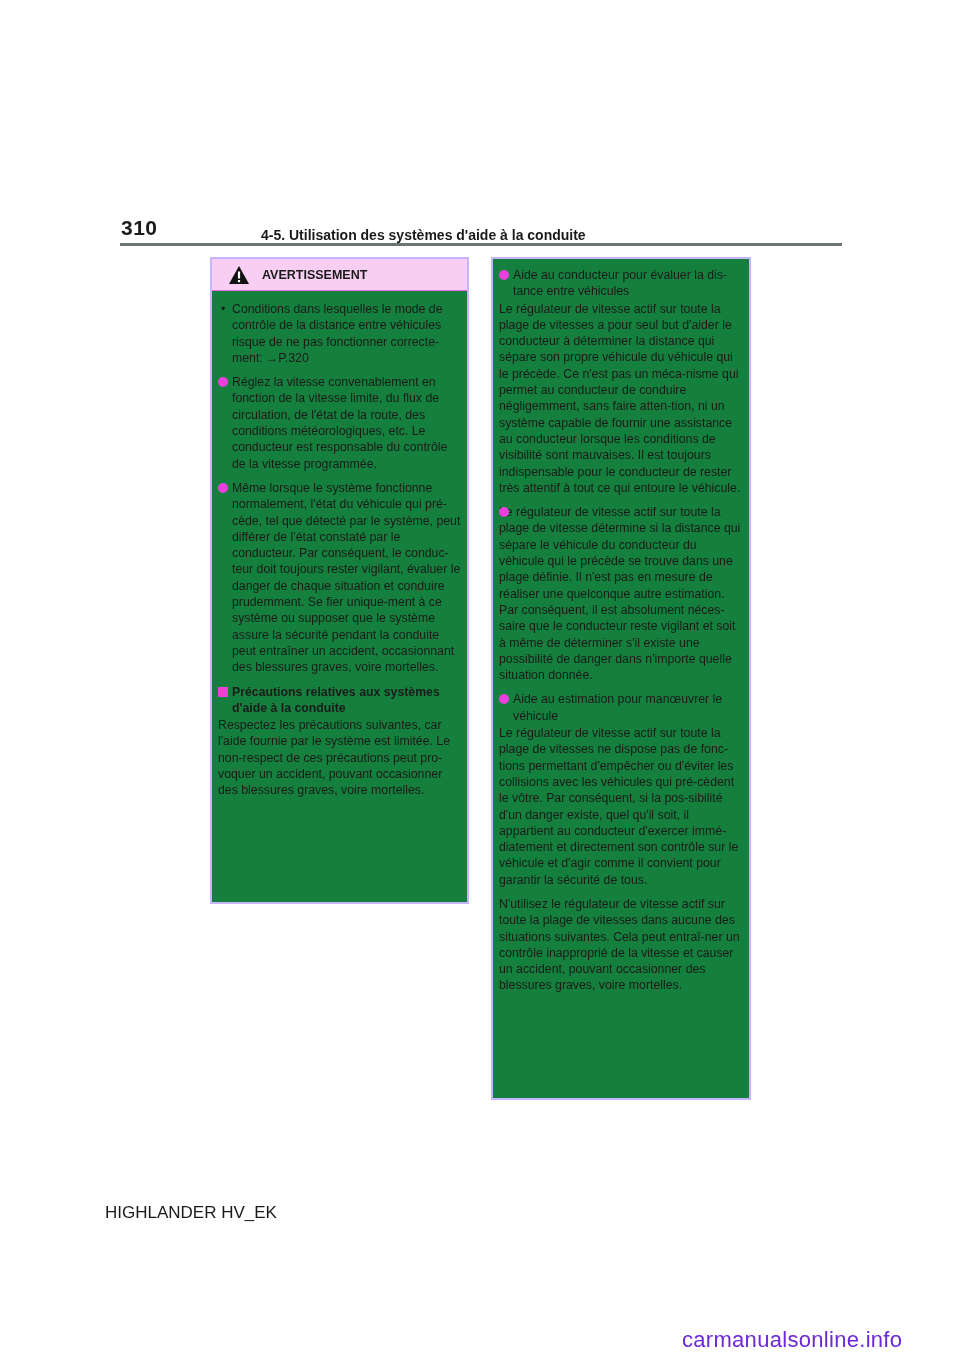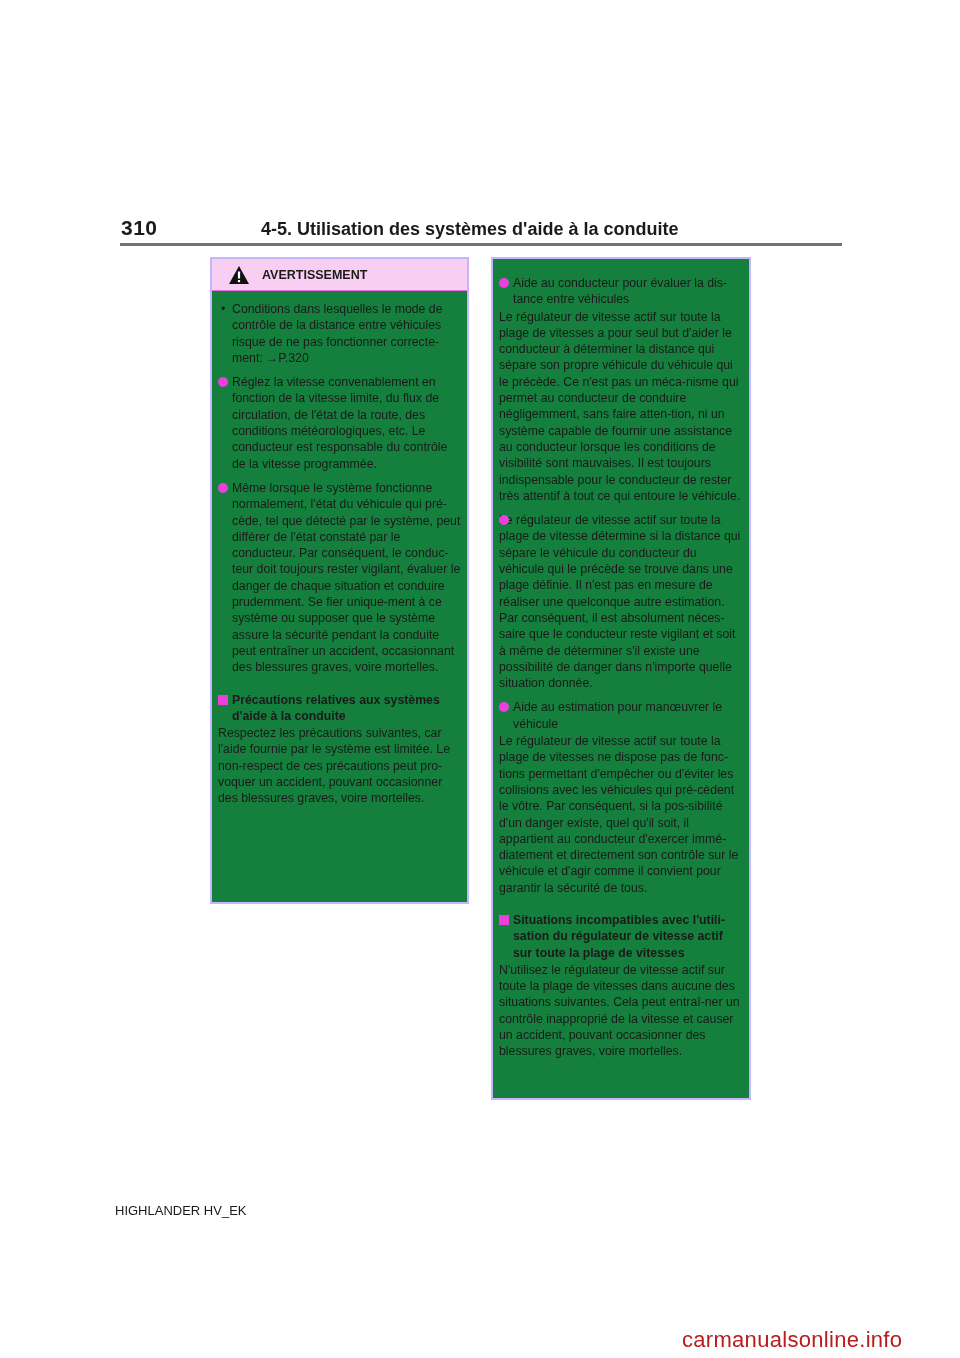--- a/index.html
+++ b/index.html
@@ -1,38 +1,38 @@
 <!DOCTYPE html>
 <html><head>
 <meta charset="utf-8">
 <style>
   html, body { margin:0; padding:0; background:#ffffff; }
   body { width:960px; height:1358px; position:relative; overflow:hidden;
          font-family:"Liberation Sans", sans-serif; color:#1a1a1a; }
   .page-num { position:absolute; left:121px; top:216px; font-size:21px; font-weight:bold; letter-spacing:0.5px;text-align:right; }
-  .section-title { position:absolute; left:261px; top:219px; font-size:18px; font-weight:bold; }
+  .section-title { position:absolute; left:261px; top:227px; font-size:14px; font-weight:bold; }
   .header-rule { position:absolute; left:120px; top:243px; width:722px; height:3px; background:#6e7472; }
   .box { position:absolute; border:2px solid #c4b5fd; background:#15803d; box-sizing:border-box; }
   .box-left { left:210px; top:257px; width:259px; height:647px; }
-  .box-right { left:491px; top:257px; width:260px; height:843px; padding-top:16px; }
+  .box-right { left:491px; top:257px; width:260px; height:843px; padding-top:8px; }
   .warn-header { height:31px; background:#f8cff3; border-bottom:1px solid #f06ee4; display:flex; align-items:center; }
   .warn-icon { width:22px; height:20px; margin-left:16px; margin-right:12px; position:relative; }
   .warn-title { font-size:12.5px; font-weight:bold; }
   .content { padding:0 5px 0 6px; font-size:12.3px; line-height:16.3px; }
   .box-left .content { padding-top:4px; }
   .p-dot { position:relative; padding-left:14px; margin:0 0 8px 0; }
   .p-dot .dot { position:absolute; left:0; top:3px; width:10px; height:10px; border-radius:50%; background:#ec3fde; }
   .p-bullet { position:relative; padding-left:14px; margin:6px 0 8px 0; }
   .p-bullet .bul { position:absolute; left:3px; top:0; }
-  .p-head { position:relative; padding-left:14px; margin:16px 0 1px 0; font-weight:bold; }
+  .p-head { position:relative; padding-left:14px; margin:8px 0 1px 0; font-weight:bold; }
   .p-head .sq { position:absolute; left:0; top:3px; width:10px; height:10px; background:#ec3fde; }
   .p-body { margin:0 0 8px 0; }
   .box-right .p-dot { margin-bottom:1px; }
-  .footer { position:absolute; left:115px; top:1203px; font-size:13px; }
-  .watermark { position:absolute; left:682px; top:1327px; font-size:22px; color:#b91c1c; letter-spacing:0.3px; }
+  .footer { position:absolute; left:105px; top:1203px; font-size:17px; }
+  .watermark { position:absolute; left:682px; top:1327px; font-size:22px; color:#6d28d9; letter-spacing:0.3px; }
   .arrow { font-size:12px; }
 </style>
 </head>
 <body>
 
 <div class="page-num">310</div>
 <div class="section-title">4-5. Utilisation des systèmes d'aide à la conduite</div>
 <div class="header-rule"></div>
 
 <div class="box box-left">
@@ -70,21 +70,18 @@
     </p>
     <p class="p-body">Le régulateur de vitesse actif sur toute la plage de vitesses a pour seul but d'aider le conducteur à déterminer la distance qui sépare son propre véhicule du véhicule qui le précède. Ce n'est pas un méca-nisme qui permet au conducteur de conduire négligemment, sans faire atten-tion, ni un système capable de fournir une assistance au conducteur lorsque les conditions de visibilité sont mauvaises. Il est toujours indispensable pour le conducteur de rester très attentif à tout ce qui entoure le véhicule.</p>
     <p class="p-dot">
       <span class="dot"></span>
     </p>
     <p class="p-body">Le régulateur de vitesse actif sur toute la plage de vitesse détermine si la distance qui sépare le véhicule du conducteur du véhicule qui le précède se trouve dans une plage définie. Il n'est pas en mesure de réaliser une quelconque autre estimation. Par conséquent, il est absolument néces-saire que le conducteur reste vigilant et soit à même de déterminer s'il existe une possibilité de danger dans n'importe quelle situation donnée.</p>
     <p class="p-dot">
       <span class="dot"></span><span>Aide au estimation pour manœuvrer le véhicule</span>
     </p>
     <p class="p-body">Le régulateur de vitesse actif sur toute la plage de vitesses ne dispose pas de fonc-tions permettant d'empêcher ou d'éviter les collisions avec les véhicules qui pré-cèdent le vôtre. Par conséquent, si la pos-sibilité d'un danger existe, quel qu'il soit, il appartient au conducteur d'exercer immé-diatement et directement son contrôle sur le véhicule et d'agir comme il convient pour garantir la sécurité de tous.</p>
-    <p class="p-head">
-      <span class="sq"></span><span>Situations incompatibles avec l'utili-sation du régulateur de vitesse actif sur toute la plage de vitesses</span>
-    </p>
     <p class="p-body">N'utilisez le régulateur de vitesse actif sur toute la plage de vitesses dans aucune des situations suivantes. Cela peut entraî-ner un contrôle inapproprié de la vitesse et causer un accident, pouvant occasionner des blessures graves, voire mortelles.</p>
   </div>
 </div>
 
 <div class="footer">HIGHLANDER HV_EK</div>
 <div class="watermark">carmanualsonline.info</div>
 
 </body></html>

